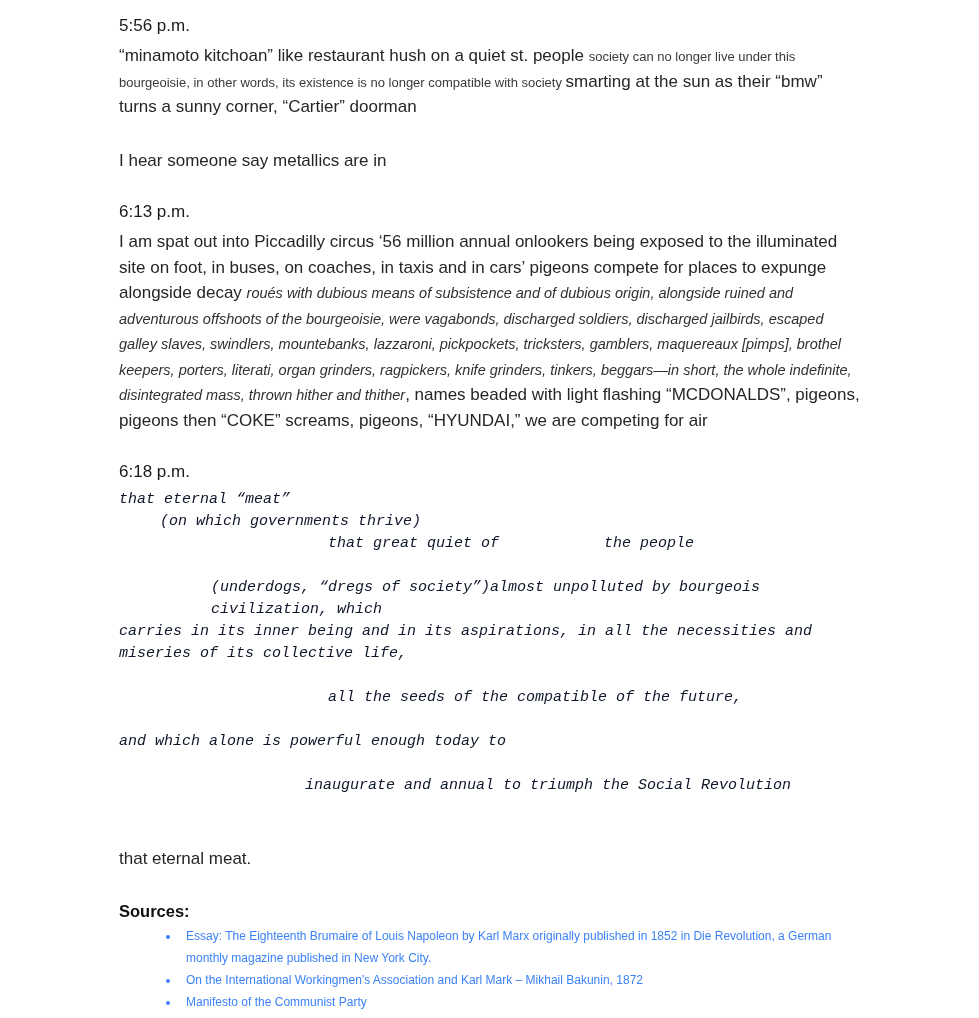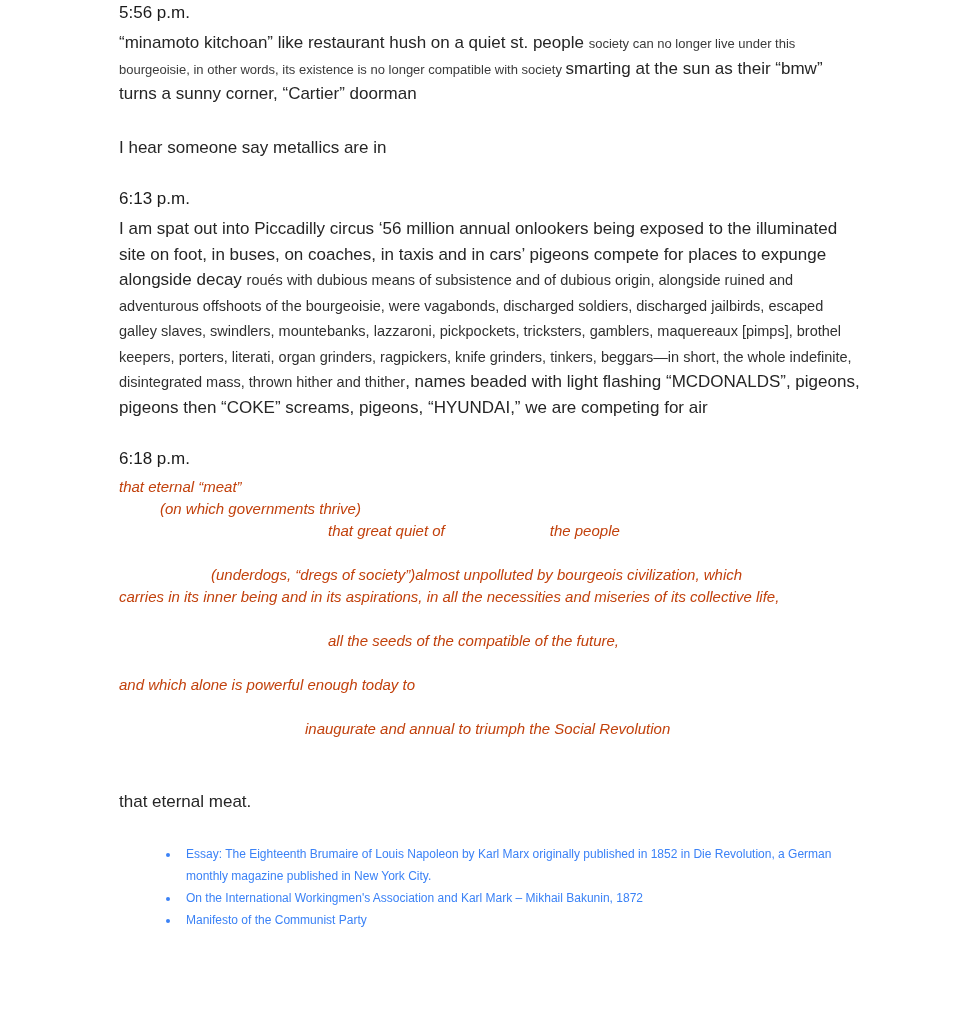--- a/index.html
+++ b/index.html
@@ -5,26 +5,26 @@
 <style>
   * { margin:0; padding:0; box-sizing:border-box; }
   html, body { background:#ffffff; }
   body {
     width:979px; min-height:1018px;
     font-family:"Liberation Sans","DejaVu Sans",sans-serif;
     color:#222222;
   }
   .page { padding:2px 118px 14px 119px; }
   .entry { margin-top:28px; }
-  .entry:first-child { margin-top:0; }
+  .entry:first-child { margin-top:13px; }
   .time { font-size:17px; font-weight:400; color:#1a1a1a; line-height:22px; margin-bottom:6px; }
   .para { font-size:17px; line-height:1.5; color:#262626; font-weight:400; }
   .seg-small { font-size:13px; color:#3a3a3a; }
-  .seg-quote { font-size:14.5px; color:#303030; }
-  .poem { font-style:italic; font-size:15px; color:#c2410c; }
+  .seg-quote { font-style:italic; font-size:14.5px; color:#303030; }
+  .poem { font-style:italic; font-size:15px; color:#0f172a;font-family:Liberation Mono, monospace; }
   .poem-line { line-height:22px; min-height:22px; }
   .poem-line.blank { min-height:22px; }
   .gap { display:inline-block; }
   .spacer { height:21px; }
   .sources-title { font-size:16.5px; font-weight:700; color:#111111; line-height:22px; }
   .sources { list-style:disc; padding-left:61px; margin-top:3px; }
   .sources li { font-size:12px; line-height:22px; color:#3b82f6; padding-left:6px; }
 </style>
 </head>
 <body>
@@ -57,20 +57,21 @@
           <div class="poem-line">and which alone is powerful enough today to</div>
           <div class="poem-line blank"></div>
           <div class="poem-line" style="margin-left: 186px;">inaugurate and annual to triumph the Social Revolution</div>
         </div>
       </section>
       <section class="entry">
         <div class="spacer"></div>
         <p class="para"><span class="seg-normal">that eternal meat.</span></p>
       </section>
       <section class="entry">
+        <h3 class="sources-title">Sources:</h3>
         <ul class="sources">
           <li>Essay: The Eighteenth Brumaire of Louis Napoleon by Karl Marx originally published in 1852 in Die Revolution, a German monthly magazine published in New York City.</li>
           <li>On the International Workingmen's Association and Karl Mark – Mikhail Bakunin, 1872</li>
           <li>Manifesto of the Communist Party</li>
         </ul>
       </section>
     </div>
 </div>
 
 </body></html>

